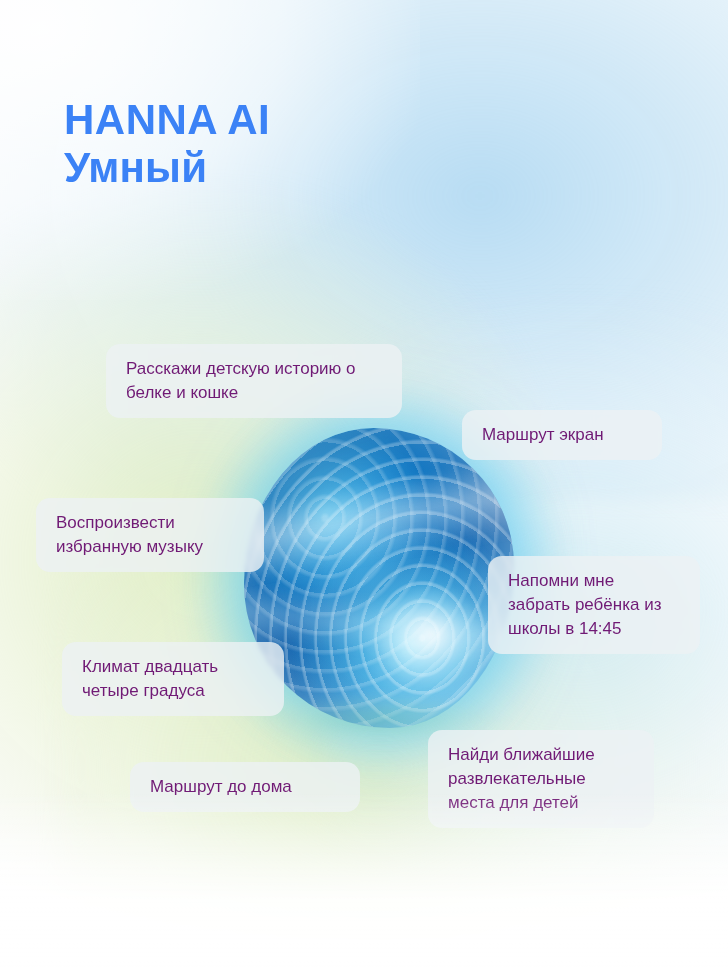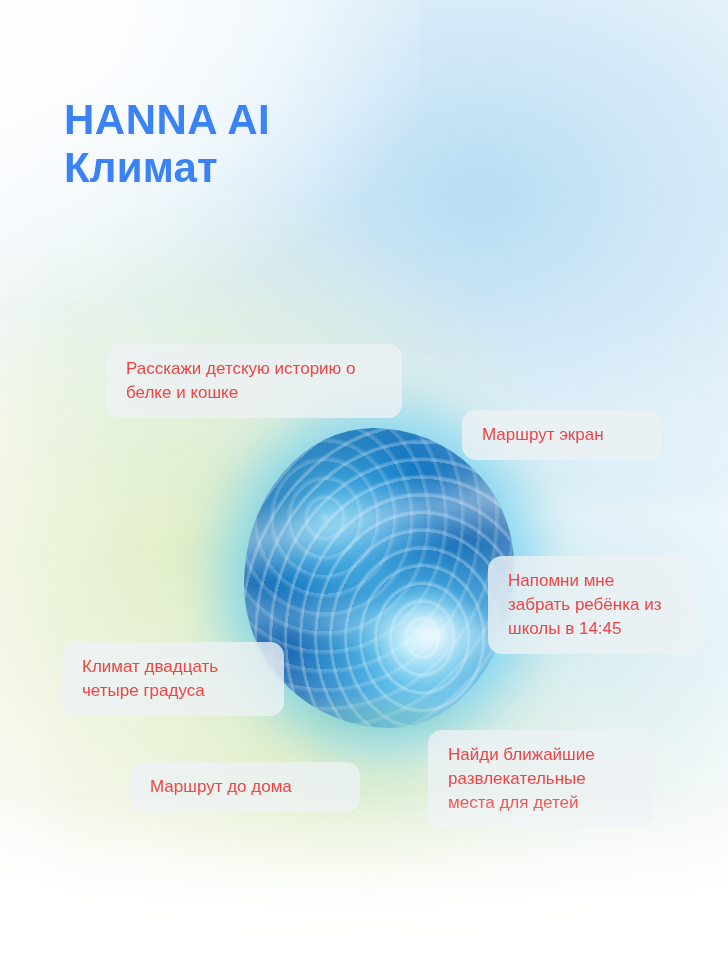--- a/index.html
+++ b/index.html
@@ -182,21 +182,21 @@
     border-radius: 50%;
     background: radial-gradient(ellipse at 50% 50%, rgba(120,200,160,0.35) 0%, rgba(180,220,190,0.14) 50%, rgba(255,255,255,0) 76%);
     filter: blur(6px);
   }
 
   
   .bubble {
     position: absolute;
     background: rgba(236,241,244,0.80);
     border-radius: 14px;
-    color: #ef4444;
+    color: #701a75;
     font-size: 17px;
     line-height: 1.42;
     padding: 13px 20px;
     box-sizing: border-box;
     backdrop-filter: blur(2px);
   }
   .b-story      { left: 106px; top: 344px;  width: 296px; }
   .b-screen     { left: 462px; top: 410px;  width: 200px; }
   .b-music      { left: 36px;  top: 498px;  width: 228px; }
   .b-remind     { left: 488px; top: 556px;  width: 212px; }
@@ -211,35 +211,36 @@
 
   <div class="bg-base"></div>
   <div class="bg-blue-top"></div>
   <div class="bg-green-left"></div>
   <div class="bg-green-bottom"></div>
   <div class="bg-cyan-right"></div>
   <div class="bg-white-topleft"></div>
 
   <h1 class="headline">
     <span class="line1">HANNA AI</span>
-    <span class="line2">Климат</span>
+    <span class="line2">Умный</span>
   </h1>
 
   <div class="orb-wrap">
     <div class="orb-glow"></div>
     <div class="orb">
       <div class="orb-swirl"></div>
       <div class="orb-band"></div>
       <div class="orb-band2"></div>
       <div class="orb-highlight"></div>
     </div>
     <div class="orb-shadow"></div>
   </div>
 
   <div class="bubble b-story">Расскажи детскую историю о белке и кошке</div>
   <div class="bubble b-screen">Маршрут экран</div>
+  <div class="bubble b-music">Воспроизвести избранную музыку</div>
   <div class="bubble b-remind">Напомни мне забрать ребёнка из школы в 14:45</div>
   <div class="bubble b-route">Маршрут до дома</div>
   <div class="bubble b-climate">Климат двадцать четыре градуса</div>
   <div class="bubble b-places">Найди ближайшие развлекательные места для детей</div>
 
   <div class="bg-white-bottom"></div>
 </div>
 
 </body></html>

